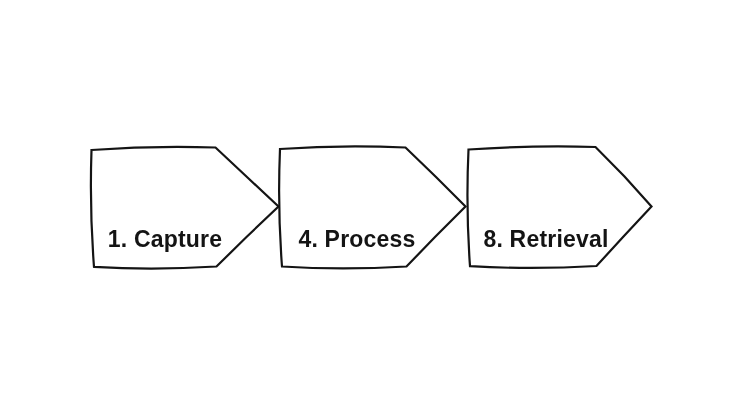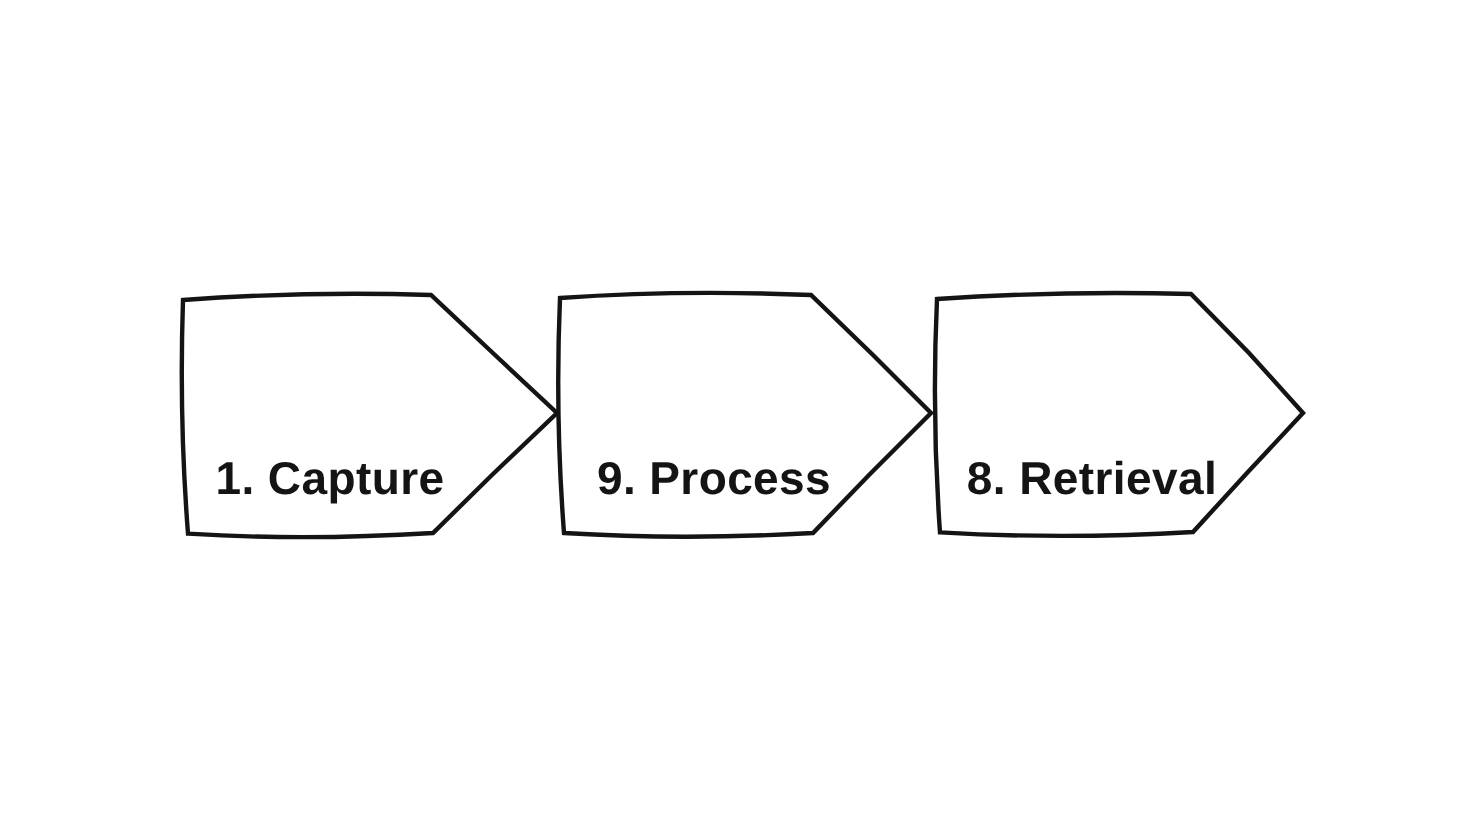--- a/index.html
+++ b/index.html
@@ -73,17 +73,17 @@
     <path class="arrow-shape" d="M 468.5 149.5
              Q 532 145.2 595.5 147
              L 624.5 176.5 L 651.5 206.5
              L 623.5 236.5 L 596.5 266
              Q 532 269.8 470 266.2
              Q 465.8 208 468.5 149.5 Z"></path>
   </svg>
 
   <div class="step-label l1">1. Capture</div>
 
-  <div class="step-label l2">9. Process</div>
+  <div class="step-label l2">4. Process</div>
 
   <div class="step-label l3">8. Retrieval</div>
 
 </div>
 
 </body></html>

